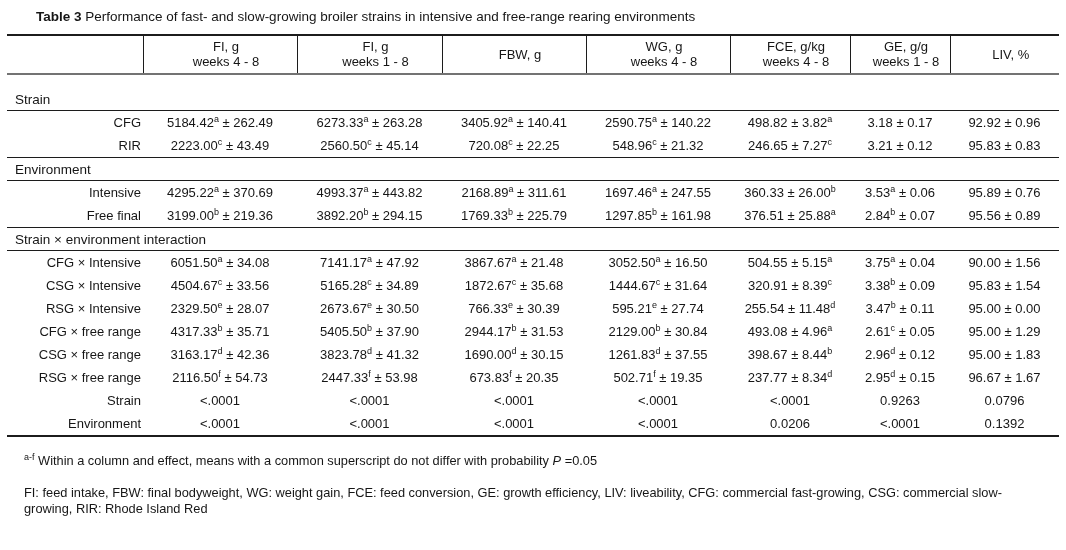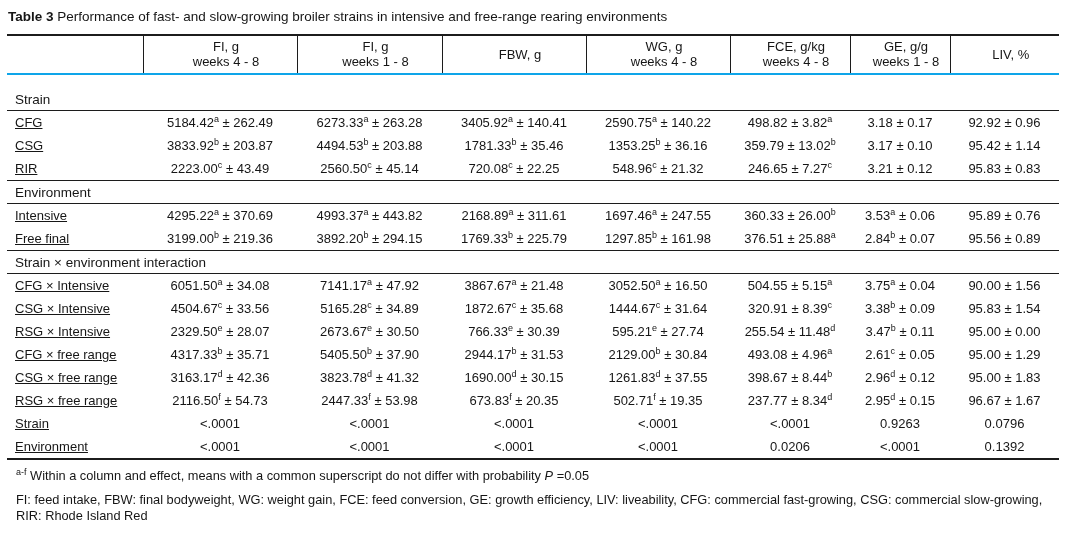--- a/index.html
+++ b/index.html
@@ -4,55 +4,55 @@
 <style>
   html, body { margin: 0; padding: 0; }
   body {
     width: 1066px; height: 550px; overflow: hidden;
     background: #ffffff; color: #161616;
     font-family: "Liberation Sans", sans-serif;
     box-sizing: border-box;
   }
   .page { padding: 7px 7px 0 7px; }
   .title { margin: 2px 0 10px 1px; font-size: 13.5px; }
-  .title b { font-weight: bold; }
+  .title b { font-weight: bold; margin-left: 28px; }
 
   table.perf {
     border-collapse: collapse; table-layout: fixed;
     width: 1052px;
     border-top: 2px solid #1c1c1c;
     border-bottom: 2px solid #1c1c1c;
     font-size: 13px;
   }
   thead th {
     font-weight: normal; font-size: 13px; text-align: center;
     vertical-align: middle; padding: 3px 0 4px 12px; line-height: 15px;
-    border-bottom: 2px solid #0ea5e9;
+    border-bottom: 2px solid #737373;
   }
   thead th + th { border-left: 1.5px solid #1c1c1c; }
   thead .hline { display: block; }
   thead .hline:empty { display: none; }
 
   tr.section-row td {
     text-align: left; padding: 3px 0 3px 8px; height: 16px;
     border-top: 1.5px solid #1c1c1c; border-bottom: 1.5px solid #1c1c1c;
     font-size: 13.5px; vertical-align: bottom;
   }
   tr.section-row.first td { border-top: none; padding-top: 16px; }
 
   tr.data-row td {
     height: 21px; padding: 1px 2px; text-align: center;
     vertical-align: middle; white-space: nowrap;
   }
-  tr.data-row td.row-label { text-align: left; padding-left: 8px; text-decoration: underline; }
+  tr.data-row td.row-label { text-align: right; padding-left: 8px; }
 
   sup { font-size: 9px; vertical-align: super; line-height: 0; }
 
   .footnotes { margin: 6px 1px 0 1px; font-size: 12.8px; line-height: 16px; }
-  .footnotes p { margin: 8px; }
+  .footnotes p { margin: 16px; }
   .footnotes i, .section-row i, .title i { font-style: italic; }
 </style>
 </head>
 <body>
 
 <div class="page">
 
   <p class="title"><b>Table 3</b> <span>Performance of fast- and slow-growing broiler strains in intensive and free-range rearing environments</span></p>
 
   <table class="perf">
@@ -105,30 +105,20 @@
           <td class="row-label">CFG</td>
           <td>5184.42<sup>a</sup> ± 262.49</td>
           <td>6273.33<sup>a</sup> ± 263.28</td>
           <td>3405.92<sup>a</sup> ± 140.41</td>
           <td>2590.75<sup>a</sup> ± 140.22</td>
           <td>498.82 ± 3.82<sup>a</sup></td>
           <td>3.18 ± 0.17</td>
           <td>92.92 ± 0.96</td>
         </tr>
         <tr class="data-row">
-          <td class="row-label">CSG</td>
-          <td>3833.92<sup>b</sup> ± 203.87</td>
-          <td>4494.53<sup>b</sup> ± 203.88</td>
-          <td>1781.33<sup>b</sup> ± 35.46</td>
-          <td>1353.25<sup>b</sup> ± 36.16</td>
-          <td>359.79 ± 13.02<sup>b</sup></td>
-          <td>3.17 ± 0.10</td>
-          <td>95.42 ± 1.14</td>
-        </tr>
-        <tr class="data-row">
           <td class="row-label">RIR</td>
           <td>2223.00<sup>c</sup> ± 43.49</td>
           <td>2560.50<sup>c</sup> ± 45.14</td>
           <td>720.08<sup>c</sup> ± 22.25</td>
           <td>548.96<sup>c</sup> ± 21.32</td>
           <td>246.65 ± 7.27<sup>c</sup></td>
           <td>3.21 ± 0.12</td>
           <td>95.83 ± 0.83</td>
         </tr>
         <tr class="section-row">

